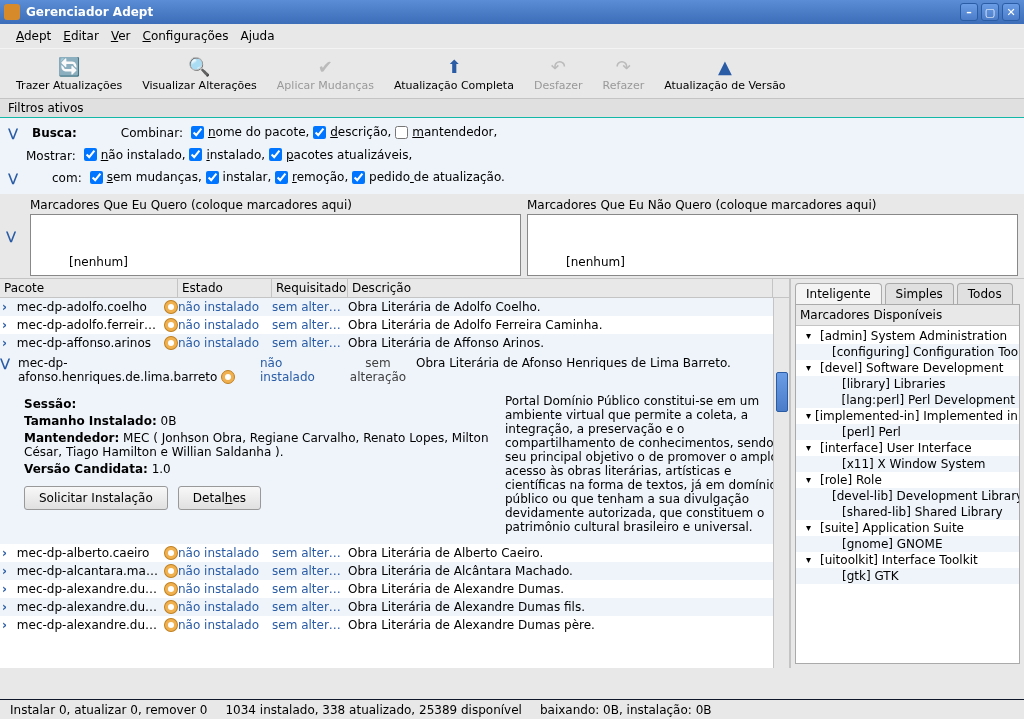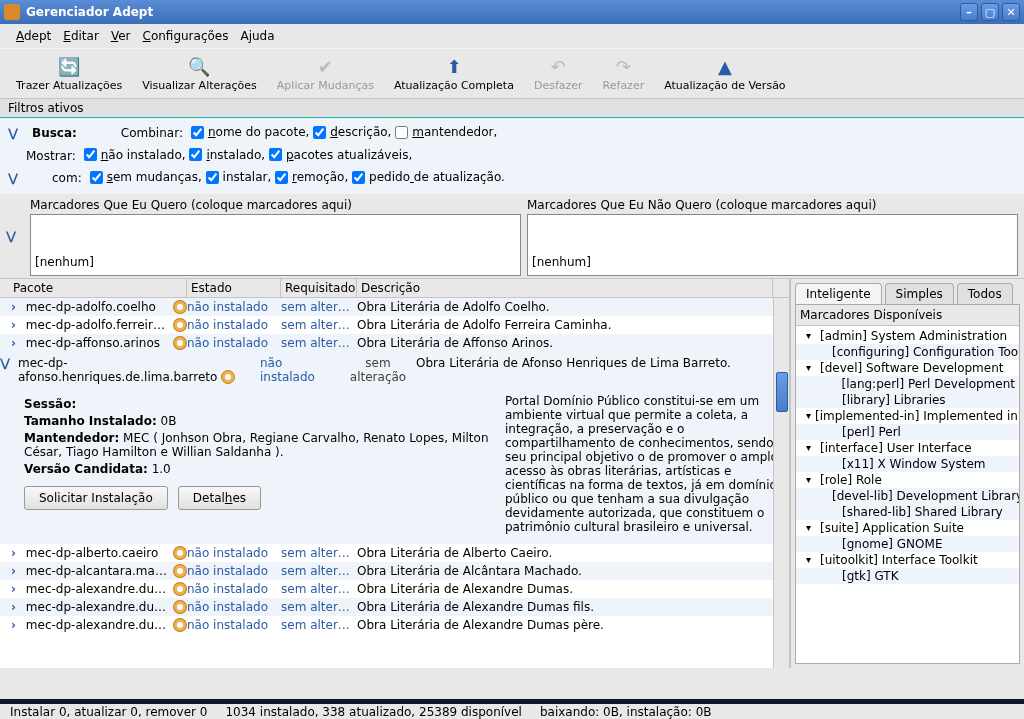--- a/index.html
+++ b/index.html
@@ -31,32 +31,32 @@
 .busca-label { font-weight: bold; }
 .busca-input { width: 174px; height: 18px; border: 1px solid #888; background:#fff; padding:0 3px;}
 .chk { display:inline-flex; align-items:center; gap:4px;}
 .chk input { margin:0; }
 .u { text-decoration: underline; }
 
 .tags-area { display:flex; gap:6px; padding: 2px 6px; }
 .tags-col { flex:1; display:flex; flex-direction:column; }
 .tags-col .tlabel { padding:2px 0;}
 .tags-box { border:1px solid #888; background:#fff; height:62px; padding:2px;}
-.tags-none { margin-top: 38px; padding:0 2px;}
+.tags-none { margin-top: 38px; padding:0 2px;margin-left:34px;}
 .col-expander { width:18px; display:flex; align-items:center; color:#2a5ca6; font-weight:bold;}
 
 
 .mainsplit { display:flex; height: 390px; border-top:1px solid #c4c4c4;}
 .leftp { flex:1; display:flex; flex-direction:column; border-right:2px solid #c4c4c4;}
 .rightp { width:233px; display:flex; flex-direction:column; background:#e8e8e8;}
 
 
 .pkgheader { display:flex; background:#e8e8e8; border-bottom:1px solid #c4c4c4;}
 .pkgheader .hcol { border-right:1px solid #c4c4c4; padding:2px 4px; }
-.c-pkg{width:178px;margin-left:9px;} .c-st{width:94px;} .c-rq{width:76px;} .c-de{flex:1;}
+.c-pkg{width:178px;} .c-st{width:94px;} .c-rq{width:76px;} .c-de{flex:1;}
 .pkgscroll { flex:1; overflow:hidden; position:relative; background:#fff;}
 .pkgrows { }
 .pkgrow { display:flex; align-items:center; height:18px; }
 .pkgrow.alt { background:#eef4fa;}
 .pkgrow .c-pkg { display:flex; align-items:center; gap:3px; padding-left:2px;}
 .pkgrow .c-st { color:#2a5ca6;}
 .pkgrow .c-rq { color:#2a5ca6; overflow:hidden; white-space:nowrap;text-overflow:ellipsis;}
 .pkgrow .c-de { overflow:hidden; white-space:nowrap;}
 .pexp { color:#2a5ca6; font-weight:bold; width:12px; display:inline-block;}
 .picon { width:14px; height:14px; background:#f0b050; border-radius:50%; border:1px solid #c08020; position:relative;}
@@ -84,21 +84,21 @@
 .rtab{padding:3px 10px;border:1px solid #aaa;border-bottom:none;background:#e0e0e0;border-top-left-radius:4px;border-top-right-radius:4px;}
 .rtab.active{background:#f4f4f4;}
 .rpanel{flex:1;background:#fff;border:1px solid #aaa;margin:0 4px 4px;overflow:auto;}
 .rpanel .rtitle{padding:3px 4px;border-bottom:1px solid #c4c4c4;background:#e8e8e8;}
 .rtree{padding:2px 0;}
 .tnode{padding:1px 4px 1px 10px;display:flex;align-items:center;gap:4px;white-space:nowrap;}
 .tnode.l2{padding-left:32px;background:#eef4fa;}
 .tarrow{width:10px;font-size:10px;}
 
 
-.status{position:absolute;bottom:0;left:0;right:0;height:20px;background:#e8e8e8;border-top:5px solid #0f172a;display:flex;align-items:center;padding:0 10px;gap:18px;font-size:11px;}
+.status{position:absolute;bottom:0;left:0;right:0;height:20px;background:#e8e8e8;border-top:1px solid #0f172a;display:flex;align-items:center;padding:0 10px;gap:18px;font-size:11px;}
 </style>
 </head>
 <body>
 
 <div class="titlebar">
   <div class="icon"></div>
   <div class="title">Gerenciador Adept</div>
   <div class="winbtn">–</div>
   <div class="winbtn">▢</div>
   <div class="winbtn">✕</div>
@@ -346,25 +346,25 @@
           <div class="tnode l2">
             <span class="tarrow"></span>
             <span>[configuring] Configuration Tool</span>
           </div>
           <div class="tnode">
             <span class="tarrow">▾</span>
             <span>[devel] Software Development</span>
           </div>
           <div class="tnode l2">
             <span class="tarrow"></span>
+            <span>[library] Libraries</span>
+          </div>
+          <div class="tnode l2">
+            <span class="tarrow"></span>
             <span>[lang:perl] Perl Development</span>
-          </div>
-          <div class="tnode l2">
-            <span class="tarrow"></span>
-            <span>[library] Libraries</span>
           </div>
           <div class="tnode">
             <span class="tarrow">▾</span>
             <span>[implemented-in] Implemented in</span>
           </div>
           <div class="tnode l2">
             <span class="tarrow"></span>
             <span>[perl] Perl</span>
           </div>
           <div class="tnode">

